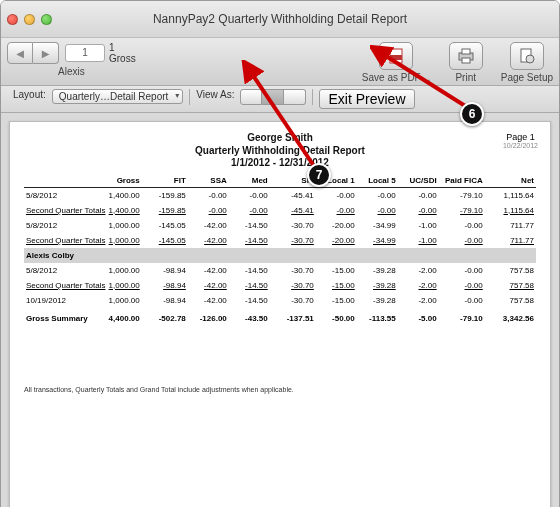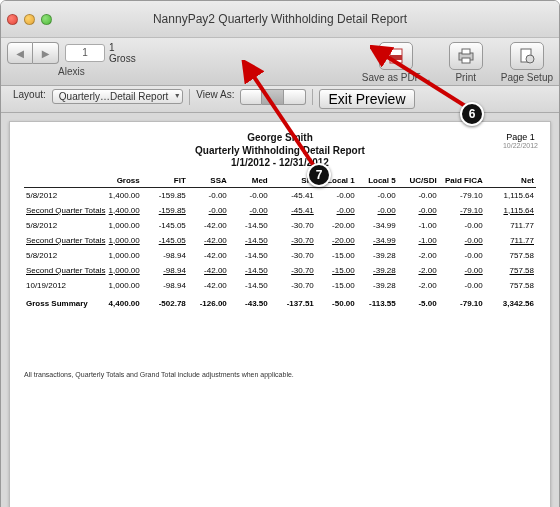--- a/index.html
+++ b/index.html
@@ -221,20 +221,23 @@
                 <td>-145.05</td>
                 <td>-42.00</td>
                 <td>-14.50</td>
                 <td>-30.70</td>
                 <td>-20.00</td>
                 <td>-34.99</td>
                 <td>-1.00</td>
                 <td>-0.00</td>
                 <td>711.77</td>
               </tr>
+              <tr class="emp">
+                <td colspan="11">Alexis Colby</td>
+              </tr>
               <tr>
                 <td>5/8/2012</td>
                 <td>1,000.00</td>
                 <td>-98.94</td>
                 <td>-42.00</td>
                 <td>-14.50</td>
                 <td>-30.70</td>
                 <td>-15.00</td>
                 <td>-39.28</td>
                 <td>-2.00</td>

